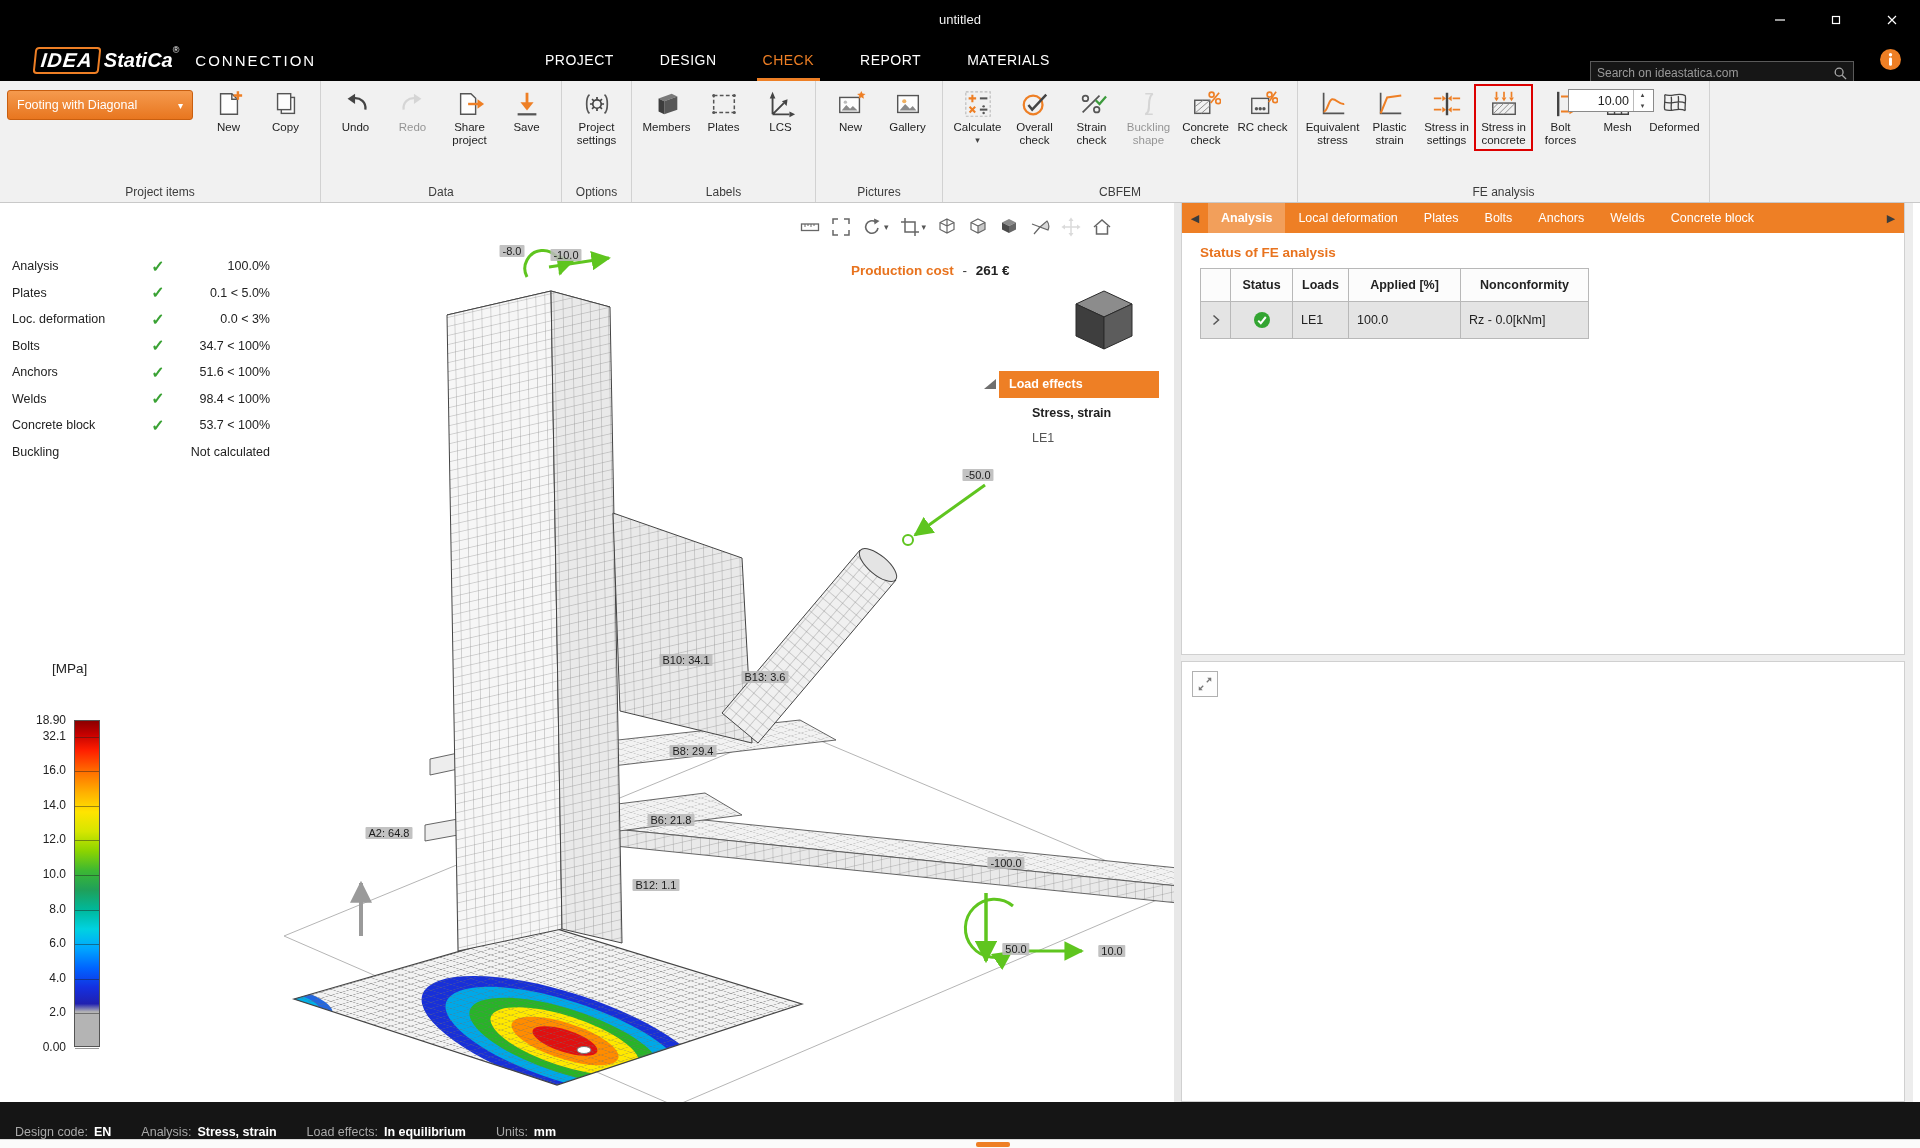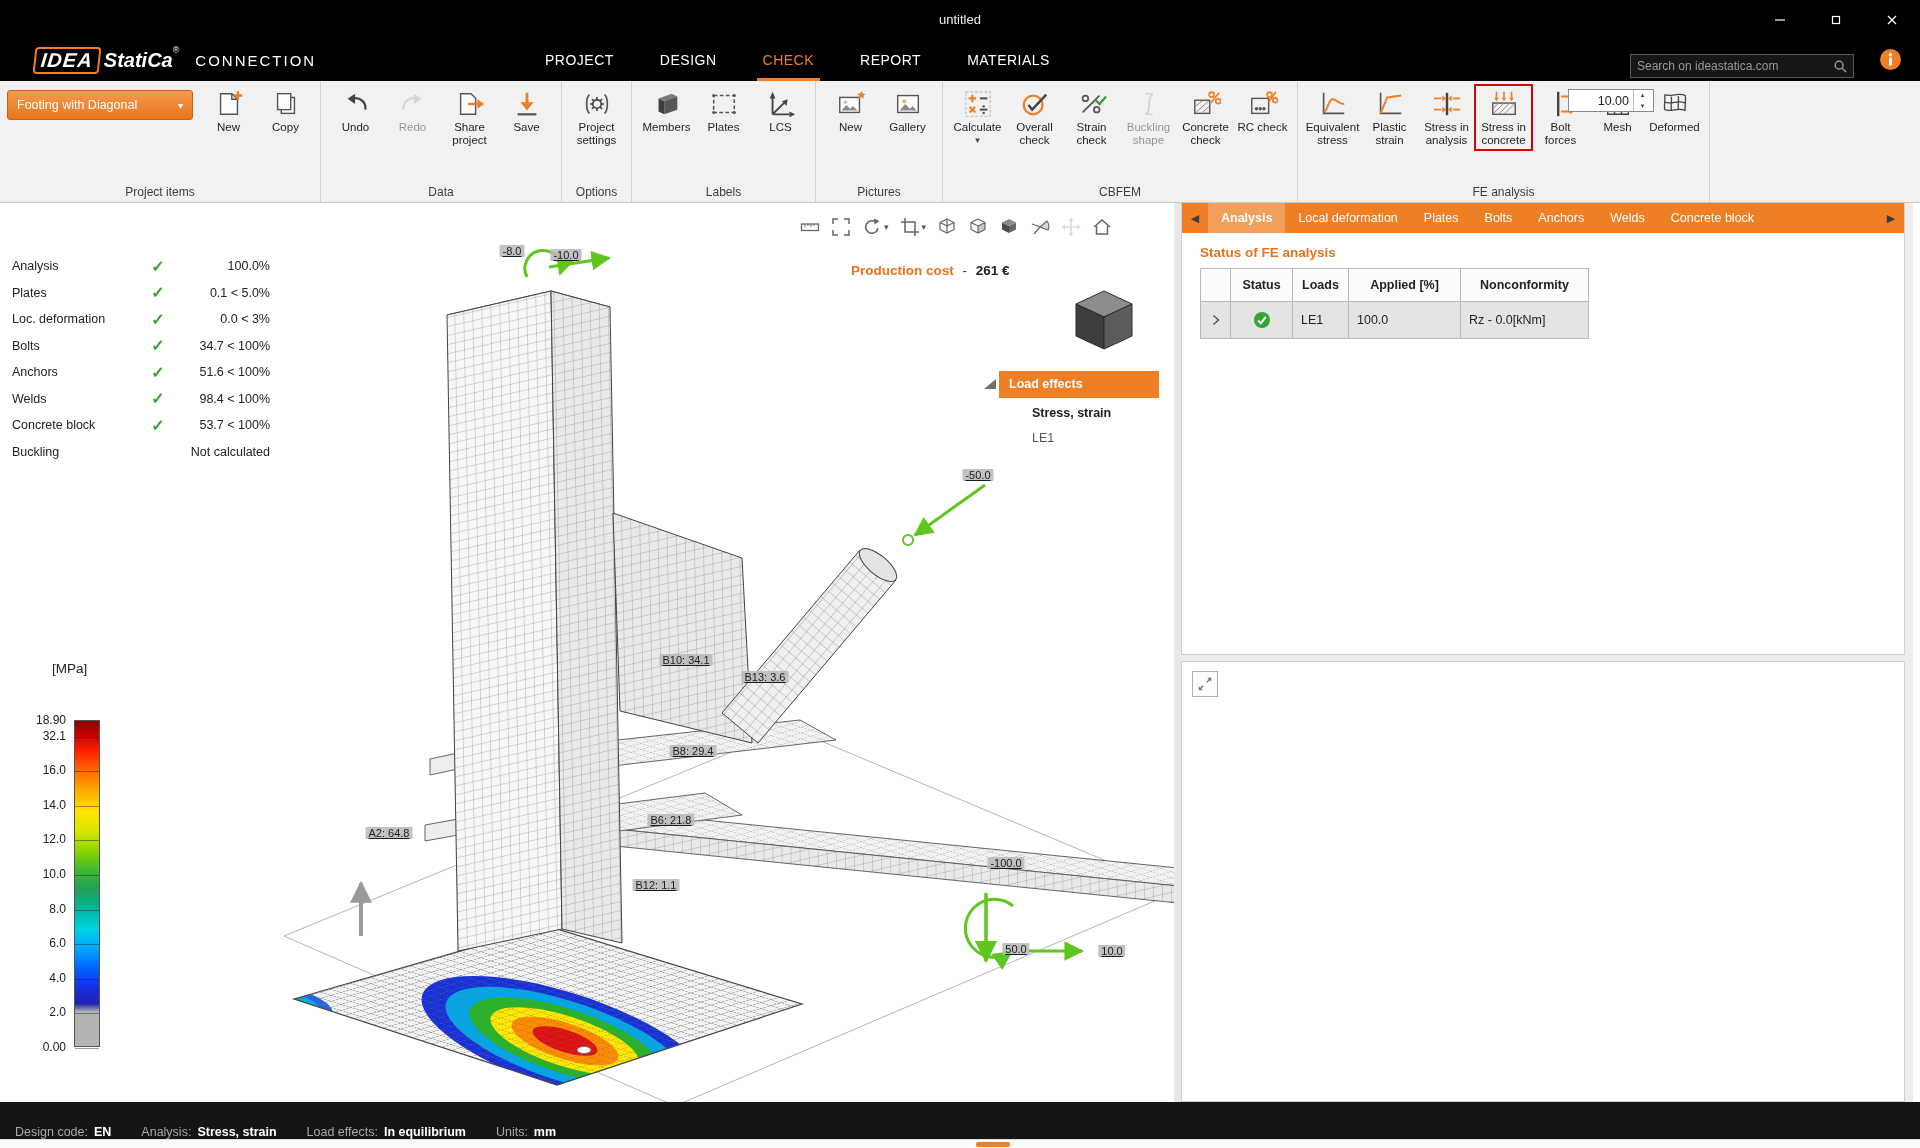--- a/index.html
+++ b/index.html
@@ -17,21 +17,21 @@
   .appbar{position:relative;height:42px;background:#000;}
   .logo{position:absolute;left:34px;top:0;height:42px;display:flex;align-items:center;}
   .logo-idea{font-style:italic;font-weight:bold;font-size:20px;color:#fff;border:2px solid #ee7f25;border-radius:4px;padding:0 5px;transform:skewX(-6deg);letter-spacing:1px;}
   .logo-statica{font-style:italic;font-weight:bold;font-size:20px;color:#fff;margin-left:4px;}
   .logo-reg{color:#fff;font-size:9px;align-self:flex-start;margin-top:6px;}
   .logo-app{color:#fff;font-size:15px;letter-spacing:2px;margin-left:16px;}
   .menu-bar{position:absolute;left:545px;top:0;height:42px;display:flex;gap:46px;}
   .menu-item{height:42px;line-height:42px;color:#fff;font-size:14px;letter-spacing:.5px;position:relative;cursor:default;}
   .menu-item.active{color:#ee7f25;}
   .menu-item.active::after{content:"";position:absolute;left:-6px;right:-6px;bottom:0;height:3px;background:#ee7f25;}
-  .search-box{position:absolute;right:66px;top:15px;width:224px;height:24px;background:#161616;border:1px solid #5a5a5a;display:flex;align-items:center;padding:0 6px;}
+  .search-box{position:absolute;right:66px;top:22px;width:264px;height:24px;background:#161616;border:1px solid #5a5a5a;display:flex;align-items:center;padding:0 6px;}
   .search-box input{flex:1;background:transparent;border:0;outline:none;color:#ddd;font-size:12px;}
   .search-box input::placeholder{color:#9a9a9a;}
   .search-ic svg{width:14px;height:14px;display:block;}
   .info-btn{position:absolute;right:18px;top:9px;width:23px;height:23px;}
   .info-btn svg{width:23px;height:23px;display:block;}
 
   
   .ribbon{position:relative;height:122px;background:#f1f1f1;border-bottom:1px solid #c9c9c9;display:flex;}
   .rgroup{position:relative;display:flex;flex-direction:column;padding:5px 7px 18px 7px;border-right:1px solid #d2d2d2;}
   .rrow{display:flex;align-items:flex-start;gap:2px;}
@@ -87,21 +87,21 @@
   
   .lg-unit{position:absolute;left:52px;top:458px;font-size:13.5px;color:#222;z-index:5;}
   .legend-bar{position:absolute;left:74px;top:517px;width:26px;height:327px;border:1px solid #555;z-index:5;
     background:linear-gradient(#8b0000 0%,#c40000 4%,#ff1e00 9%,#ff7300 16%,#ffb000 22%,#ffe400 28%,#d6e600 34%,#8cd400 40%,#3db832 46%,#1fa05a 52%,#00b89a 58%,#00d2e0 64%,#00a6ff 70%,#0064ff 76%,#1430e0 82%,#2020b0 87%,#b4b4b4 89.5%,#b4b4b4 100%);}
   .lg-line{position:absolute;left:0;width:100%;height:1px;background:rgba(30,30,30,.45);}
   .legend-labels{position:absolute;left:0;top:517px;width:68px;height:327px;z-index:5;}
   .lg-label{position:absolute;right:2px;font-size:12px;color:#222;}
 
   
   .model-label-layer{position:absolute;inset:0;z-index:4;}
-  .mlabel{position:absolute;transform:translate(-50%,-50%);background:rgba(186,186,186,.88);color:#1c1c1c;font-size:11px;padding:0 3px;border-radius:1px;white-space:nowrap;text-decoration:underline;}
+  .mlabel{position:absolute;transform:translate(-50%,-50%);background:rgba(186,186,186,.88);color:#1c1c1c;font-size:11px;padding:0 3px;border-radius:1px;white-space:nowrap;}
 
   
   .rightpanel{position:relative;width:732px;background:#ededed;padding-right:8px;}
   .rp-top{position:absolute;left:0;top:0;right:8px;height:452px;background:#fff;border:1px solid #d0d0d0;border-top:0;}
   .rp-tabs{display:flex;align-items:stretch;height:30px;background:#ee7f25;}
   .rtab{padding:0 13px;line-height:30px;color:#fff;font-size:12.5px;white-space:nowrap;}
   .rtab.active{background:rgba(255,255,255,.25);font-weight:bold;}
   .tab-scroll{width:26px;display:flex;align-items:center;justify-content:center;color:#3c3c3c;font-size:11px;}
   .tab-scroll.right{margin-left:auto;}
   .rp-heading{margin:12px 0 8px 18px;color:#e8731e;font-weight:bold;font-size:13.5px;}
@@ -454,21 +454,21 @@
                     <path d="M2 10h8M30 10h-8M2 22h8M30 22h-8"></path>
                   </g>
                   <g fill="#ee7f25">
                     <polygon points="11,7 15,10 11,13"></polygon>
                     <polygon points="21,7 17,10 21,13"></polygon>
                     <polygon points="11,19 15,22 11,25"></polygon>
                     <polygon points="21,19 17,22 21,25"></polygon>
                   </g>
                 </svg>
               </span>
-              <div class="rlab">Stress in analysis</div>
+              <div class="rlab">Stress in settings</div>
             </div>
             <div class="rbtn hl">
               <span class="ricon">
                 <svg viewBox="0 0 32 32">
                   <g stroke="#ee7f25" stroke-width="1.8">
                     <path d="M8 3v6M16 3v6M24 3v6"></path>
                   </g>
                   <g fill="#ee7f25">
                     <polygon points="5.5,9 10.5,9 8,13"></polygon>
                     <polygon points="13.5,9 18.5,9 16,13"></polygon>

